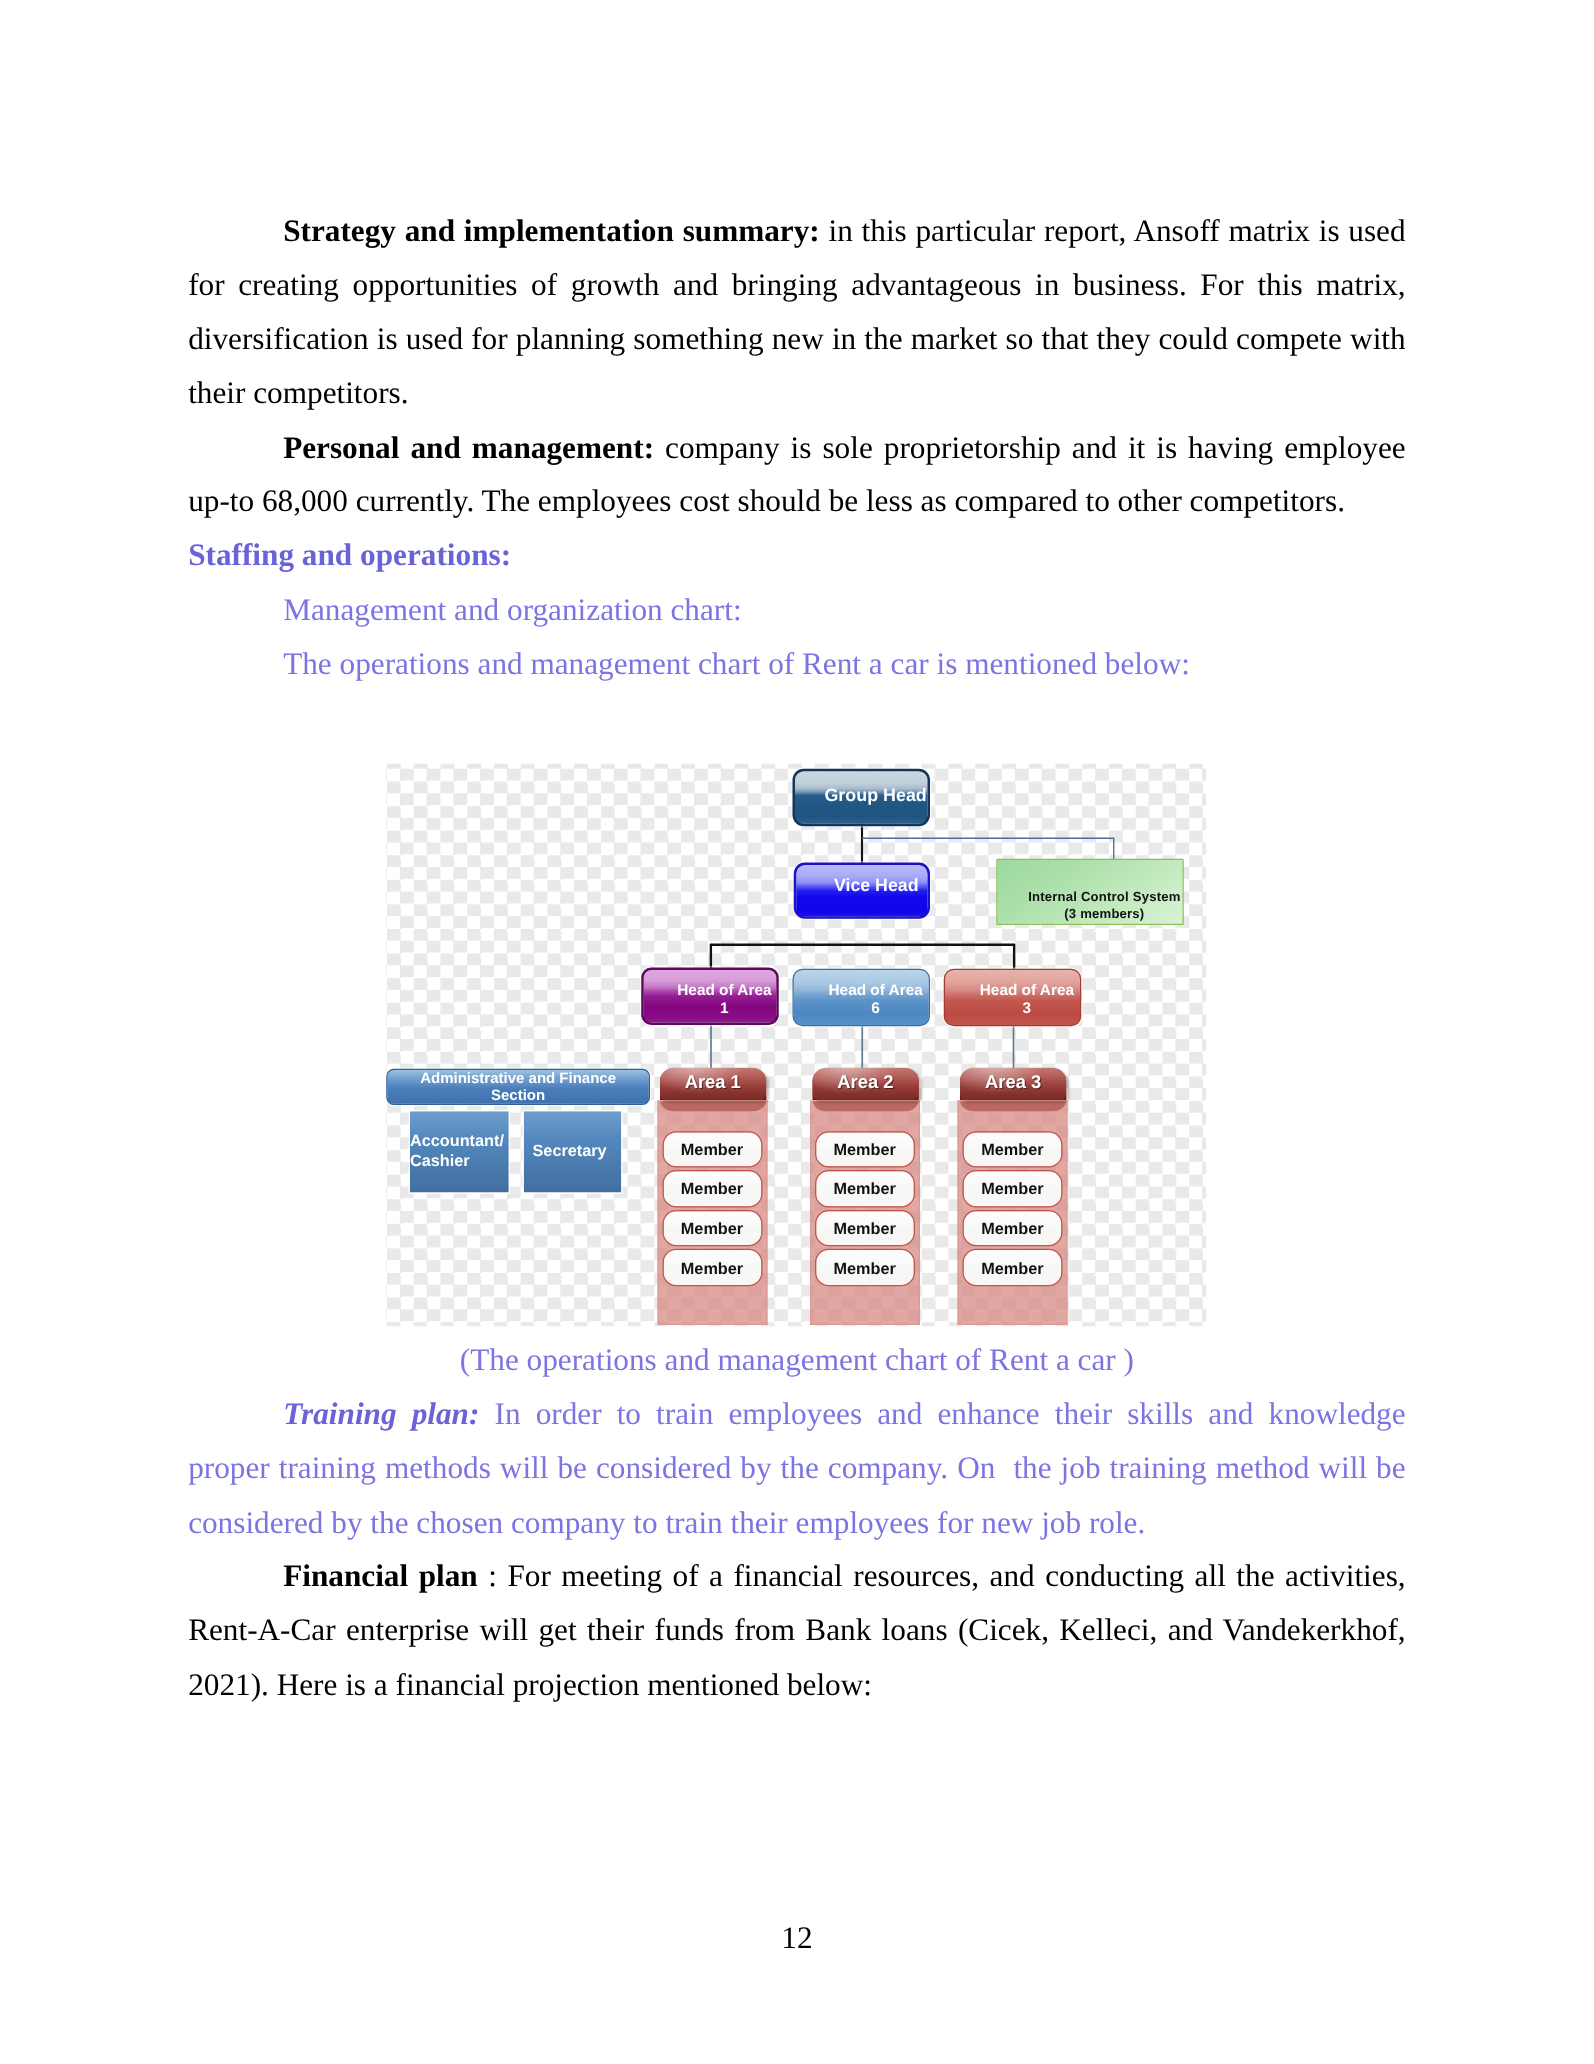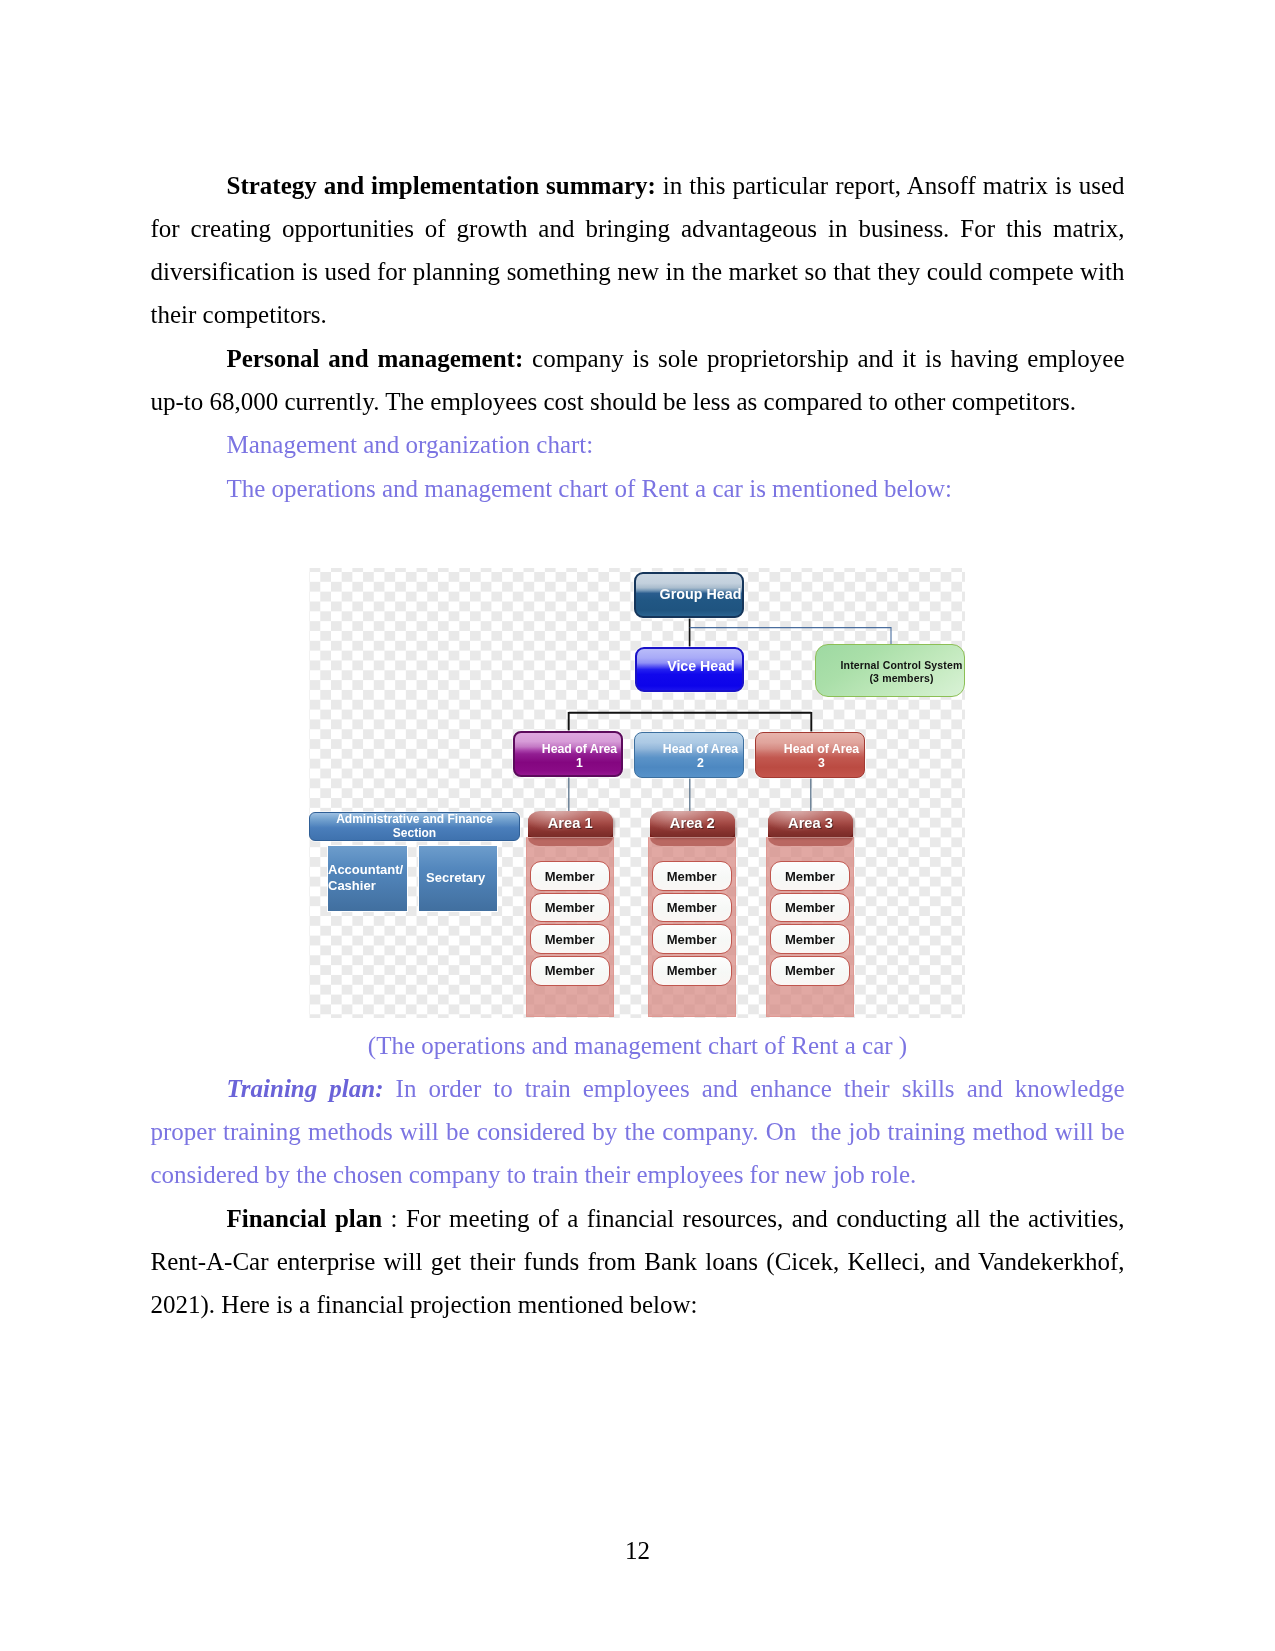--- a/index.html
+++ b/index.html
@@ -35,24 +35,24 @@
   .n-group{left:325px;top:4px;width:110px;height:46px;border-radius:9px;
     border:2px solid #15355a;
     background:linear-gradient(180deg,#cbd7e2 0%,#c3d0dd 22%,#a9bccd 33%,#6f93b4 40%,#2a5d8e 46%,#215784 62%,#1f5480 86%,#2a6390 100%);
     color:#fff;font-size:14.3px;padding-top:12px;
     box-shadow:0 0 0 1px rgba(255,255,255,.55);}
   .n-vice{left:326px;top:79px;width:109px;height:45px;border-radius:9px;
     border:2px solid #1a13c8;
     background:linear-gradient(180deg,#b9bcf9 0%,#a8aaf8 22%,#8f90f6 34%,#5a57f3 42%,#2320ef 50%,#1108ec 62%,#0d04ea 90%,#1a12ec 100%);
     color:#fff;font-size:14.2px;padding-top:9.5px;
     box-shadow:0 0 0 1px rgba(255,255,255,.55);}
-  .n-ics{left:506px;top:76px;width:150px;height:53px;border-radius:13px;
+  .n-ics{left:488px;top:76px;width:150px;height:53px;border-radius:1px;
     border:1px solid #8cbf55;
     background:linear-gradient(145deg,#9ed9a2 0%,#aadfa9 30%,#c2e9bd 65%,#d9f2d6 100%);
-    color:#111;font-size:10.5px;padding-top:14px;line-height:13.5px;letter-spacing:0.15px;}
+    color:#111;font-size:10.5px;padding-top:14px;line-height:13.5px;letter-spacing:0.15px;align-items:flex-end;}
   .n-hoa{width:110px;height:46px;border-radius:8px;color:#fff;font-size:12.3px;padding-top:9.5px;
     box-shadow:0 0 0 1px rgba(255,255,255,.55);}
   .n-hoa1{left:204px;top:163px;border:2px solid #5c0b5c;
     background:linear-gradient(180deg,#dfa7df 0%,#d79cd8 20%,#c378c4 33%,#a83fa9 42%,#921e92 50%,#840680 70%,#8a0b86 90%,#951790 100%);}
   .n-hoa2{left:325px;top:164px;border:1.6px solid #3c6f9e;
     background:linear-gradient(180deg,#b9d4ea 0%,#acc9e4 22%,#93b7da 36%,#74a2cf 46%,#5b93c8 56%,#4d88c1 78%,#5792c9 100%);}
   .n-hoa3{left:446px;top:164px;border:1.6px solid #a33a32;
     background:linear-gradient(180deg,#e7b4ac 0%,#e0a49c 22%,#d68c84 36%,#cb6e66 46%,#c25850 56%,#bb4b42 78%,#c4554c 100%);}
 
   .admin-hdr{position:absolute;left:0px;top:244px;width:211px;height:29px;border-radius:6px;
@@ -99,20 +99,21 @@
 </head>
 <body>
 
 <div class="page">
  <div class="content">
 
   <p class="ind"><span class="lead">Strategy and implementation summary:</span><span> in this particular report, Ansoff matrix is used for creating opportunities of growth and bringing advantageous in business. For this matrix, diversification is used for planning something new in the market so that they could compete with their competitors.</span></p>
 
   <p class="ind"><span class="lead">Personal and management:</span><span> company is sole proprietorship and it is having employee up-to 68,000 currently. The employees cost should be less as compared to other competitors.</span></p>
 
+  <p class="h-staff">Staffing and operations:</p>
 
   <p class="sub">Management and organization chart:</p>
 
   <p class="sub">The operations and management chart of Rent a car is mentioned below:</p>
 
   <div class="chartwrap">
    <div class="chart">
     <svg class="connectors" width="656" height="452" viewBox="0 0 656 452" style="position:absolute;left:0;top:0;">
       <path d="M380.6 49 L380.6 80" stroke="#141414" stroke-width="1.7" fill="none"></path>
       <path d="M380.6 59.6 L582 59.6 L582 77" stroke="#4a6e9e" stroke-width="1.1" fill="none"></path>
@@ -131,21 +132,21 @@
             <span>Vice Head</span>
           </div>
     <div class="node n-ics">
             <span><span>Internal Control System</span><br><span>(3 members)</span></span>
           </div>
 
     <div class="node n-hoa n-hoa1">
             <span>Head of Area 1</span>
           </div>
     <div class="node n-hoa n-hoa2">
-            <span>Head of Area 2</span>
+            <span>Head of Area 6</span>
           </div>
     <div class="node n-hoa n-hoa3">
             <span>Head of Area 3</span>
           </div>
 
     <div class="admin-hdr">
             <span><span>Administrative and Finance</span><br><span>Section</span></span>
           </div>
     <div class="adm-box adm-acct">
             <span><span>Accountant/</span><br><span>Cashier</span></span>

